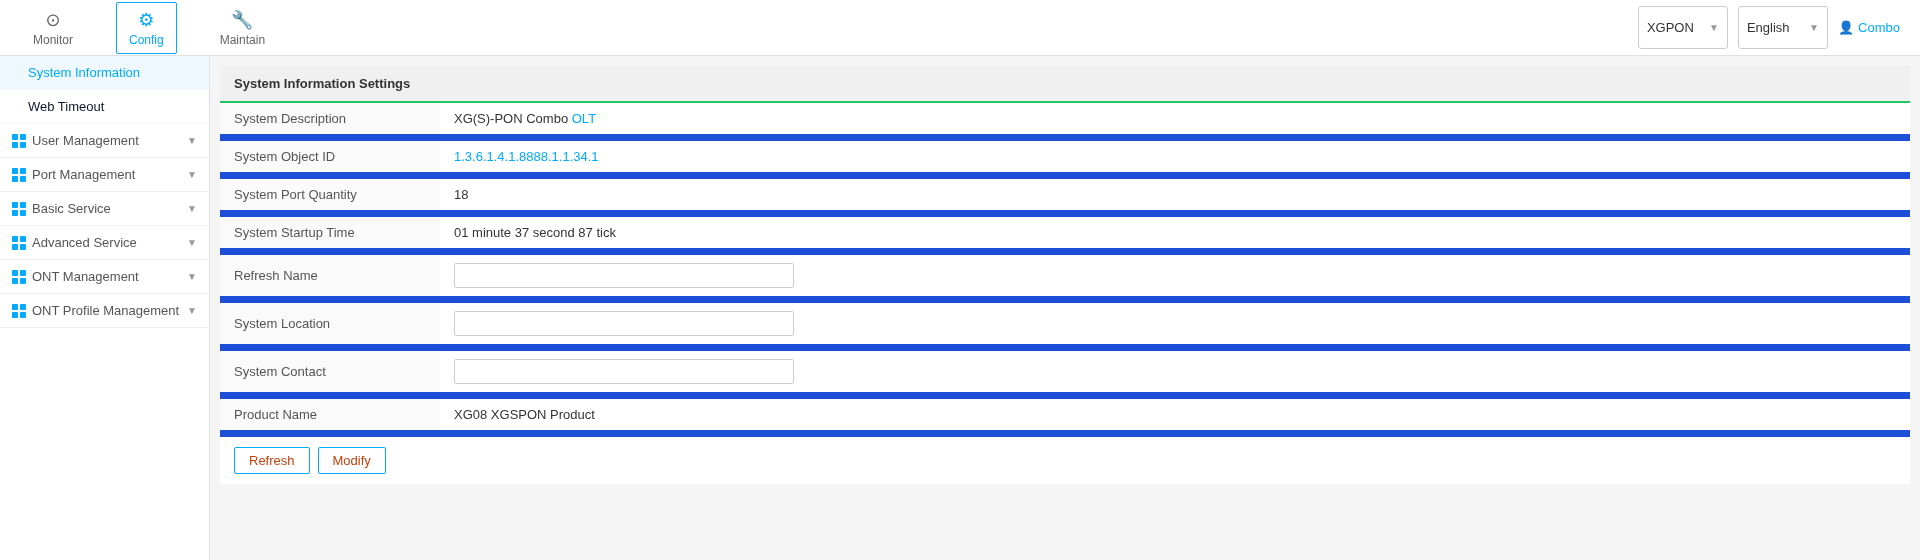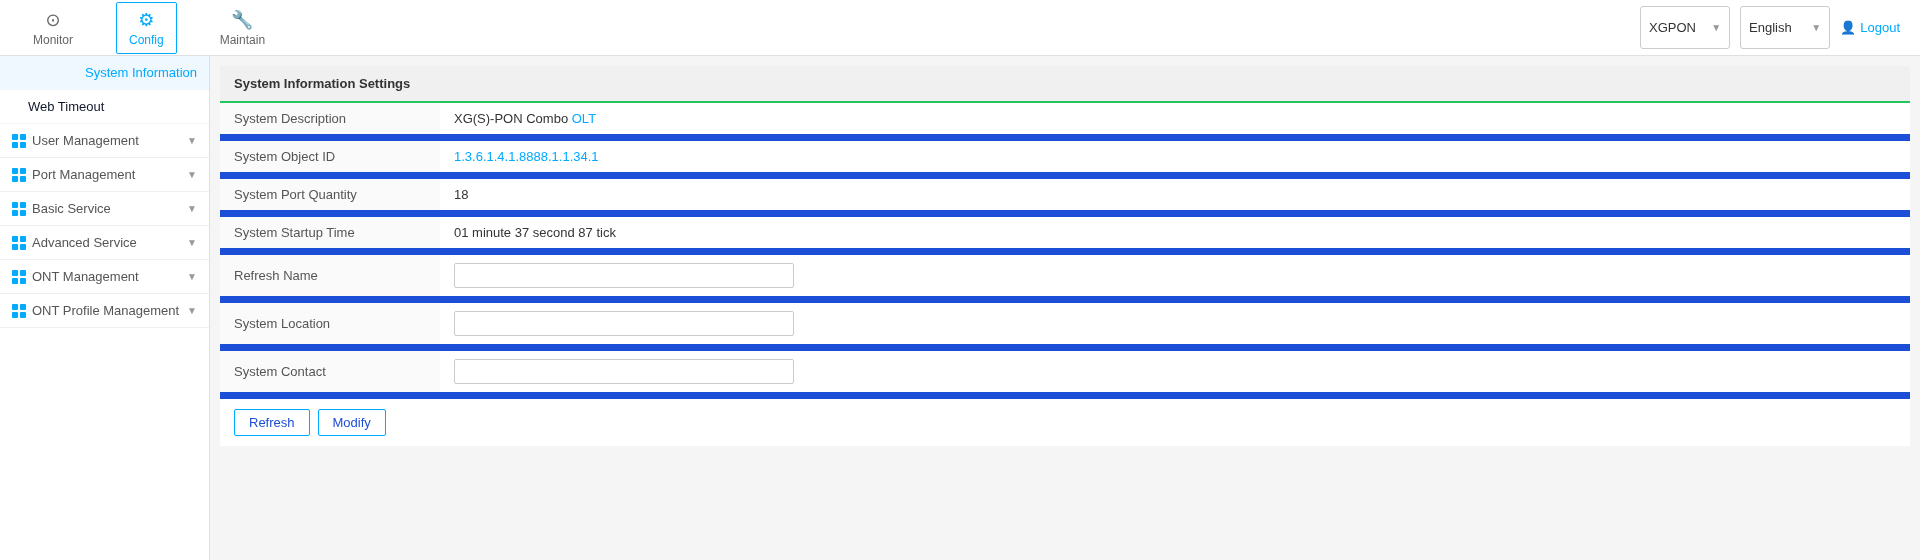--- a/index.html
+++ b/index.html
@@ -96,21 +96,21 @@
       border-bottom: 1px solid #f0f0f0;
     }
     .sidebar-section-header .chevron { font-size: 10px; color: #999; }
     .sidebar-item {
       padding: 9px 12px 9px 28px;
       cursor: pointer;
       font-size: 13px;
       color: #0f172a;
       border-bottom: 1px solid #f5f5f5;
     }
-    .sidebar-item.active { color: #00aaff; background: #f0f8ff; text-align: right; }
+    .sidebar-item.active { color: #00aaff; background: #f0f8ff; }
     .sidebar-subsection {
       display: flex;
       align-items: center;
       justify-content: space-between;
       padding: 9px 12px;
       cursor: pointer;
       font-size: 13px;
       color: #555;
       border-bottom: 1px solid #f0f0f0;
     }
@@ -175,21 +175,21 @@
     .btn-row {
       padding: 10px 14px;
       display: flex;
       gap: 8px;
     }
     .btn {
       padding: 5px 14px;
       border: 1px solid #00aaff;
       border-radius: 2px;
       background: #fff;
-      color: #1d4ed8;
+      color: #c2410c;
       font-size: 13px;
       cursor: pointer;
     }
   </style>
 </head>
 <body>
 
 <div class="top-nav">
   <div class="nav-items">
     <div class="nav-item">
@@ -209,21 +209,21 @@
     <div class="dropdown-select">
       <span>XGPON</span>
       <span class="chevron">▼</span>
     </div>
     <div class="dropdown-select">
       <span>English</span>
       <span class="chevron">▼</span>
     </div>
     <button class="logout-btn">
       <span>👤</span>
-      <span>Logout</span>
+      <span>Combo</span>
     </button>
   </div>
 </div>
 
 <div class="main-layout">
 
   <div class="sidebar">
 
     <div class="sidebar-item active">
       <span>System Information</span>
@@ -356,20 +356,24 @@
             </td>
           </tr>
 
           <tr>
             <td>System Contact</td>
             <td>
               <input type="text" class="text-input" value="" style="">
             </td>
           </tr>
 
+          <tr>
+            <td>Product Name</td>
+            <td>XG08 XGSPON Product</td>
+          </tr>
         </tbody>
       </table>
       <div class="btn-row">
         <button class="btn">Refresh</button>
         <button class="btn">Modify</button>
       </div>
     </div>
   </div>
 
 </div>

